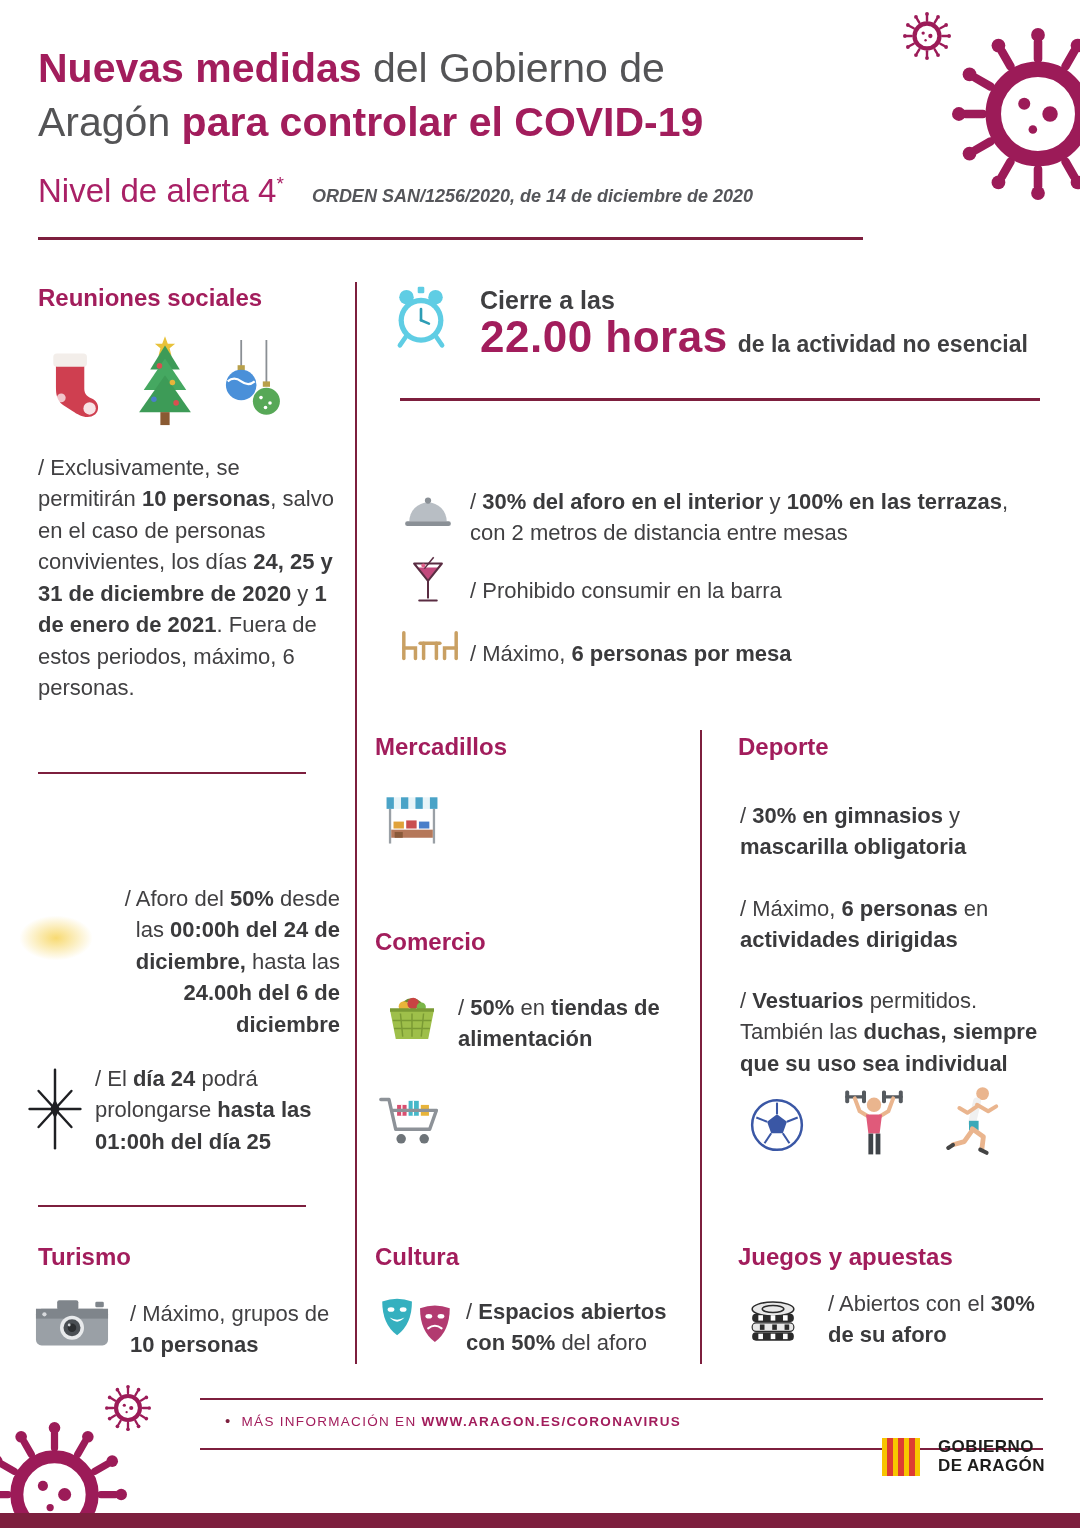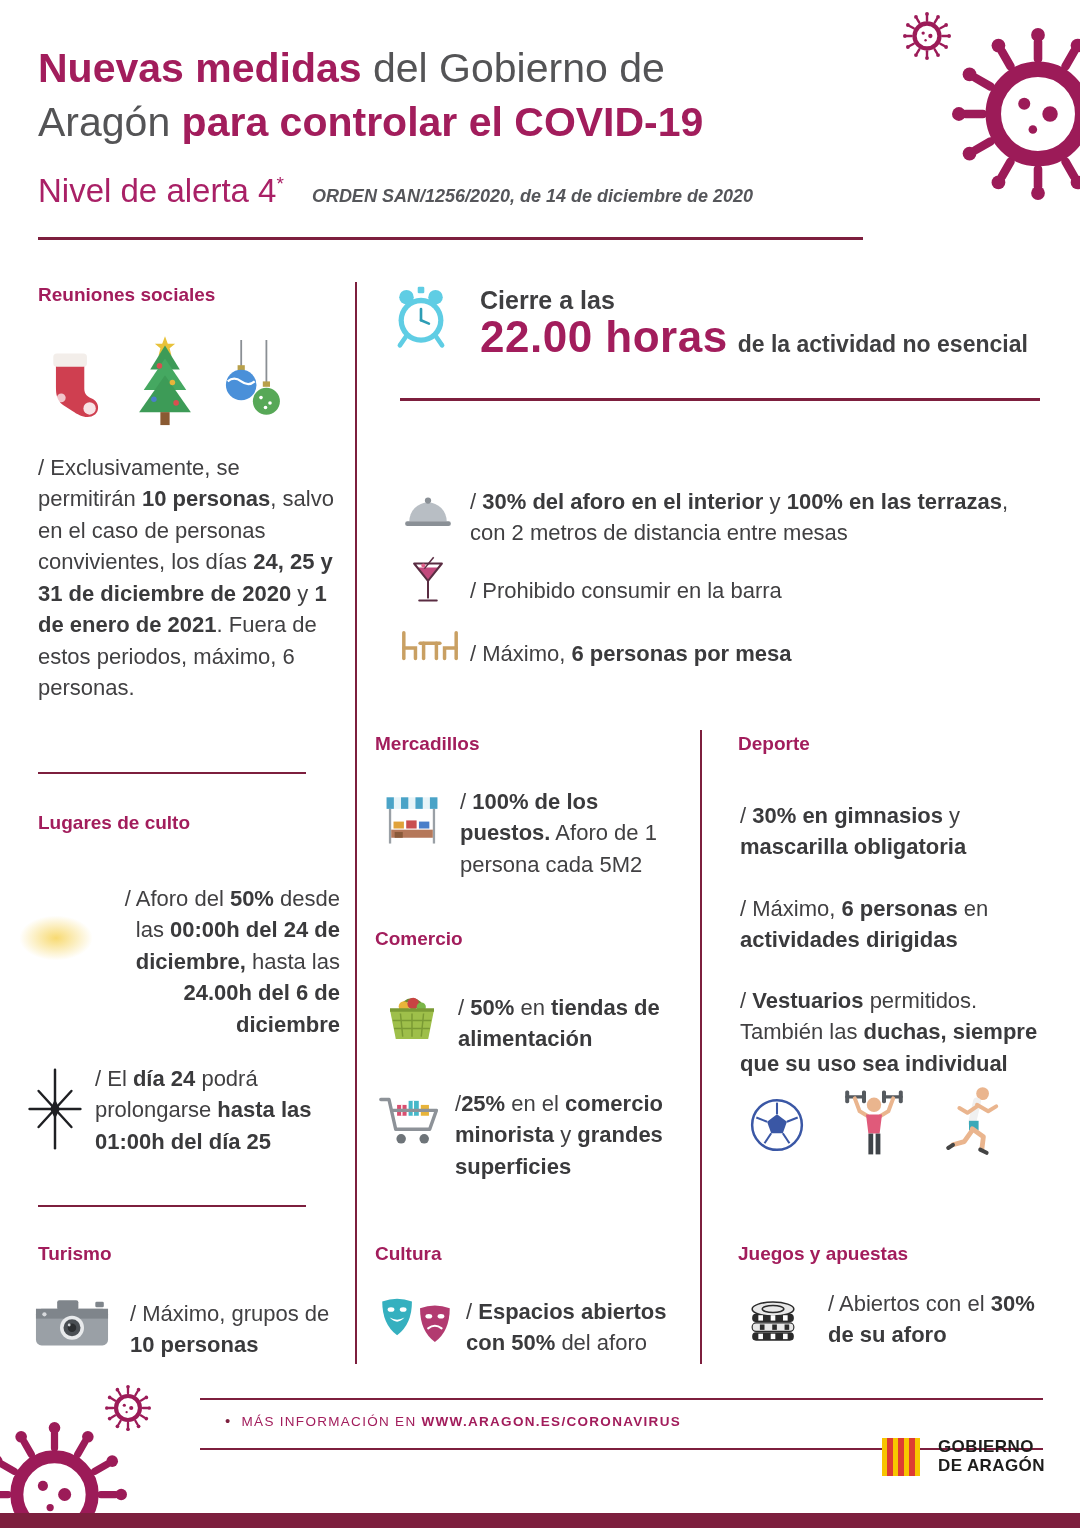--- a/index.html
+++ b/index.html
@@ -4,21 +4,21 @@
 <style>
   html,body{margin:0;padding:0;background:#ffffff;}
   .page{position:relative;width:1080px;height:1528px;background:#fff;overflow:hidden;
         font-family:"Liberation Sans","DejaVu Sans",sans-serif;color:#414042;}
   .abs{position:absolute;}
   .mag{color:#a21d5c;font-weight:bold;}
   .title-line{font-size:41px;font-weight:normal;color:#545456;line-height:1.3;white-space:nowrap;}
   .alert{font-size:33px;color:#a92066;}
   .alert sup{font-size:19px;}
   .order{font-style:italic;font-weight:bold;font-size:18px;color:#55565a;}
-  .sec-h{font-size:19px;font-weight:bold;color:#a21d5c;white-space:nowrap;}
+  .sec-h{font-size:24px;font-weight:bold;color:#a21d5c;white-space:nowrap;}
   .txt{font-size:22px;line-height:1.43;color:#414042;margin:0;}
   .txt b{color:#3a3a3c;}
   .hline{position:absolute;height:3px;background:#7d1f3e;}
   .hline.thin{height:2px;}
   .vline{position:absolute;width:2px;background:#7d1f3e;}
   .closure-row{display:flex;align-items:baseline;gap:10px;white-space:nowrap;}
   .closure-intro{font-size:25px;font-weight:bold;color:#3f3f41;}
   .closure-time{font-size:44px;font-weight:bold;color:#a21d5c;letter-spacing:0.5px;}
   .closure-scope{font-size:23px;font-weight:bold;color:#3f3f41;}
   .foot-info{font-size:13.5px;letter-spacing:1.3px;color:#a21d5c;white-space:nowrap;}
@@ -305,21 +305,20 @@
       <use href="#ic-tree"></use>
     </svg>
   <svg class="abs" style="left:216px;top:340px;" width="72" height="90">
       <use href="#ic-baubles"></use>
     </svg>
 
   <p class="abs txt" style="left:38px;top:452px;width:300px;"><span>/ Exclusivamente, se permitirán </span><b>10 personas</b><span>, salvo en el caso de personas convivientes, los días </span><b>24, 25 y 31 de diciembre de 2020</b><span> y </span><b>1 de enero de 2021</b><span>. Fuera de estos periodos, máximo, 6 personas.</span></p>
 
   <div class="hline thin" style="left:38px;top:772px;width:268px;"></div>
 
-  <div class="abs sec-h" style="left:38px;top:812px;">Lugares de culto</div>
 
   <div class="abs glow" style="left:20px;top:916px;width:72px;height:44px;"></div>
   <p class="abs txt" style="left:95px;top:883px;width:245px;text-align:right;"><span>/ Aforo del </span><b>50%</b><span>  desde las </span><b>00:00h del 24 de diciembre,</b><span> hasta las </span><b>24.00h del 6 de diciembre</b></p>
 
   <svg class="abs" style="left:26px;top:1068px;" width="58" height="82">
       <use href="#ic-sparkle"></use>
     </svg>
   <p class="abs txt" style="left:95px;top:1063px;width:245px;"><span>/ El </span><b>día 24</b><span> podrá prolongarse </span><b>hasta las 01:00h del día 25</b></p>
 
   <div class="hline thin" style="left:38px;top:1205px;width:268px;"></div>
@@ -353,32 +352,30 @@
 
   <svg class="abs" style="left:398px;top:628px;" width="64" height="41">
       <use href="#ic-table"></use>
     </svg>
   <p class="abs txt" style="left:470px;top:638px;width:560px;"><span>/ Máximo, </span><b>6 personas por mesa</b></p>
 
   <div class="abs sec-h" style="left:375px;top:733px;">Mercadillos</div>
   <svg class="abs" style="left:383px;top:795px;" width="58" height="52">
       <use href="#ic-market"></use>
     </svg>
-  <p class="abs txt" style="left:460px;top:786px;width:228px;"><span>/ </span><b>100% de los puestos.</b><span> Aforo de 1 persona cada 5M2</span></p>
 
   <div class="abs sec-h" style="left:375px;top:928px;">Comercio</div>
   <svg class="abs" style="left:383px;top:988px;" width="58" height="55">
       <use href="#ic-basket"></use>
     </svg>
   <p class="abs txt" style="left:458px;top:992px;width:228px;"><span>/ </span><b>50%</b><span> en </span><b>tiendas de alimentación</b></p>
 
   <svg class="abs" style="left:378px;top:1090px;" width="68" height="61">
       <use href="#ic-cart"></use>
     </svg>
-  <p class="abs txt" style="left:455px;top:1088px;width:240px;"><span>/</span><b>25%</b><span> en el </span><b>comercio minorista</b><span> y </span><b>grandes superficies</b></p>
 
   <div class="abs sec-h" style="left:375px;top:1243px;">Cultura</div>
   <svg class="abs" style="left:378px;top:1296px;" width="78" height="54">
       <use href="#ic-masks"></use>
     </svg>
   <p class="abs txt" style="left:466px;top:1296px;width:225px;"><span>/ </span><b>Espacios abiertos con 50%</b><span> del aforo</span></p>
 
   <div class="abs sec-h" style="left:738px;top:733px;">Deporte</div>
   <p class="abs txt" style="left:740px;top:800px;width:305px;"><span>/ </span><b>30% en gimnasios</b><span> y </span><b>mascarilla obligatoria</b></p>
   <p class="abs txt" style="left:740px;top:893px;width:305px;"><span>/ Máximo, </span><b>6 personas</b><span> en </span><b>actividades dirigidas</b></p>

